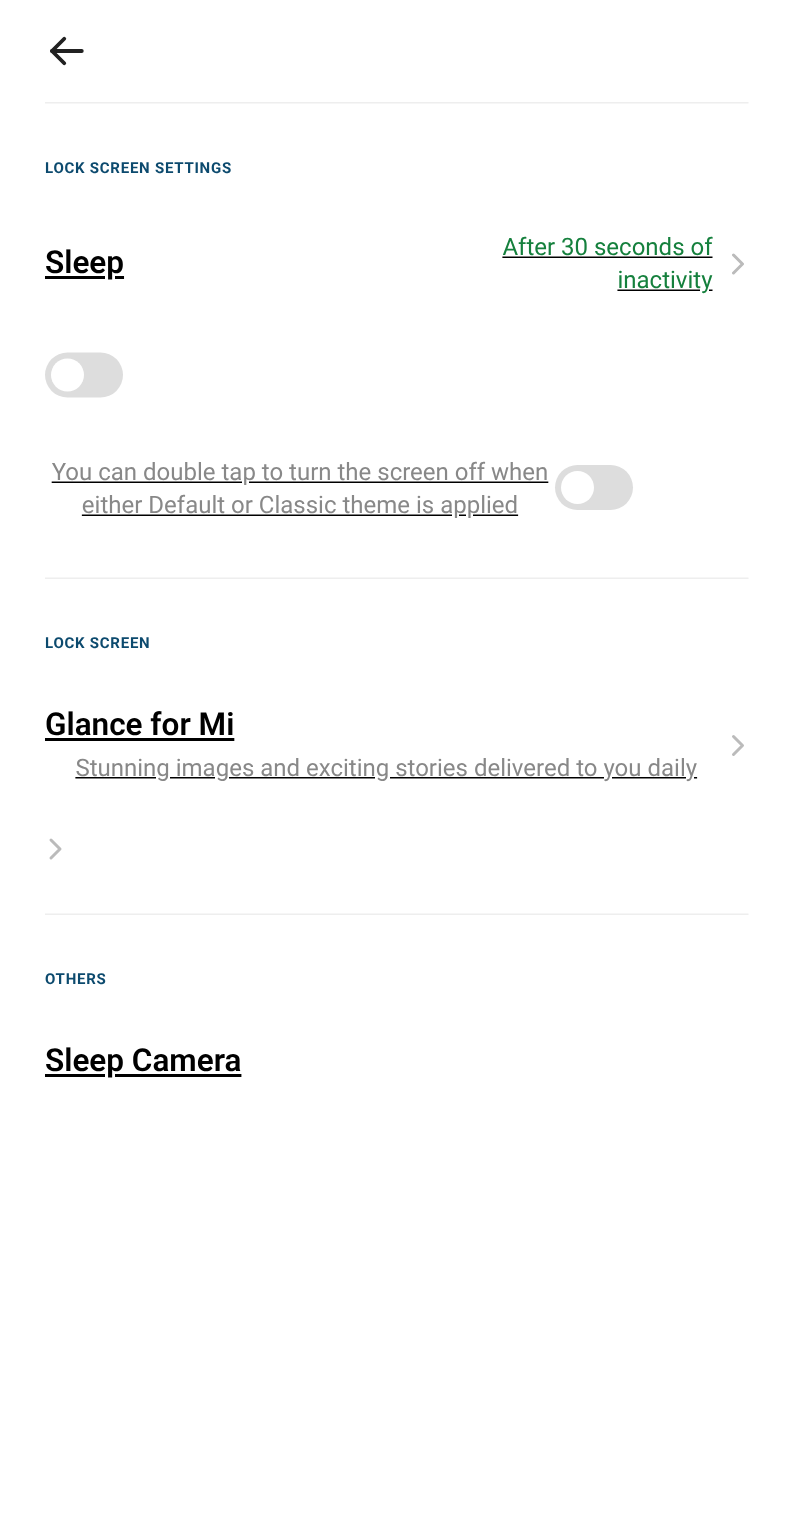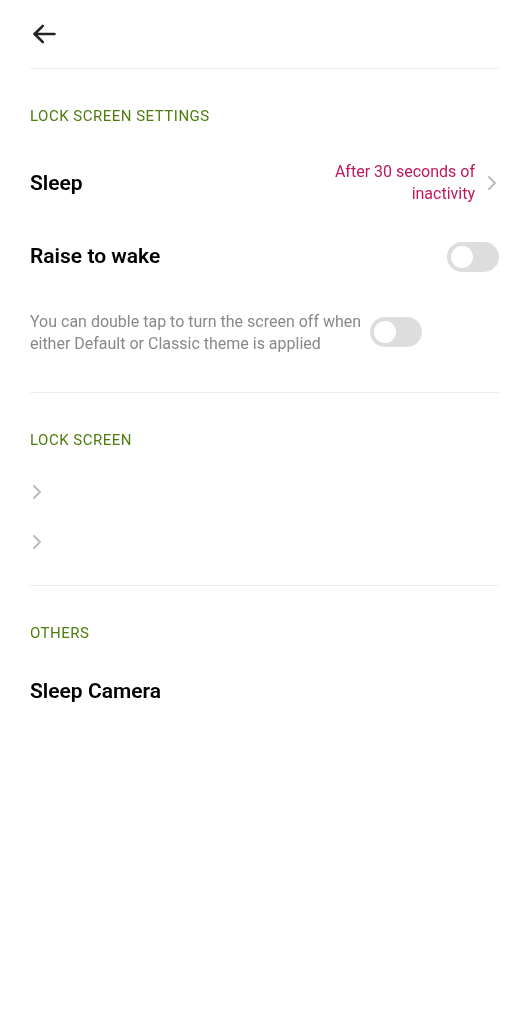--- a/index.html
+++ b/index.html
@@ -27,49 +27,51 @@
       background: #eeeeee;
       margin: 0 30px;
     }
     .divider-full {
       height: 1px;
       background: #eeeeee;
       margin: 18px 30px 0 30px;
     }
     .section-header {
       padding: 38px 30px 18px 30px;
-      color: #4d7c0f;
-      font-size: 15px;
+      color: #0c4a6e;
+      font-size: 10px;
       letter-spacing: 0.5px;
-      font-weight: 400;
+      font-weight: 700;
     }
     .setting-row {
       display: flex;
       align-items: center;
       padding: 18px 30px;
       cursor: pointer;
+      text-decoration: underline;
     }
     .setting-main {
       flex: 1;
       min-width: 0;
     }
     .setting-title {
       color: #000000;
       font-size: 21px;
       font-weight: 600;
       line-height: 1.3;
     }
     .setting-subtitle {
       color: #888888;
       font-size: 16px;
       line-height: 1.4;
       margin-top: 3px;
+      text-align: center;
     }
     .setting-value {
-      color: #be185d;
+      color: #15803d;
       font-size: 16px;
       text-align: right;
       line-height: 1.4;
       max-width: 180px;
       margin-right: 10px;
     }
     .chevron {
       width: 14px;
       height: 14px;
       flex-shrink: 0;
@@ -124,42 +126,43 @@
   </div>
   <div class="setting-value">After 30 seconds of inactivity</div>
   <div class="chevron">
     <svg width="10" height="16" viewBox="0 0 10 16" fill="none" stroke-width="2" stroke-linecap="round" stroke-linejoin="round">
       <polyline points="2 2 8 8 2 14"></polyline>
     </svg>
   </div>
 </div>
 
 <div class="setting-row">
-  <div class="setting-main">
-    <div class="setting-title">Raise to wake</div>
-  </div>
   <div class="toggle">
     <div class="toggle-knob"></div>
   </div>
 </div>
 
 <div class="setting-row">
   <div class="setting-main row-wrap-title">
     <div class="setting-subtitle">You can double tap to turn the screen off when either Default or Classic theme is applied</div>
   </div>
   <div class="toggle">
     <div class="toggle-knob"></div>
   </div>
 </div>
 
 <div class="divider-full"></div>
 
 <div class="section-header">LOCK SCREEN</div>
 
 <div class="setting-row">
+  <div class="setting-main">
+    <div class="setting-title">Glance for Mi</div>
+    <div class="setting-subtitle">Stunning images and exciting stories delivered to you daily</div>
+  </div>
   <div class="chevron">
     <svg width="10" height="16" viewBox="0 0 10 16" fill="none" stroke-width="2" stroke-linecap="round" stroke-linejoin="round">
       <polyline points="2 2 8 8 2 14"></polyline>
     </svg>
   </div>
 </div>
 
 <div class="setting-row">
   <div class="chevron">
     <svg width="10" height="16" viewBox="0 0 10 16" fill="none" stroke-width="2" stroke-linecap="round" stroke-linejoin="round">

